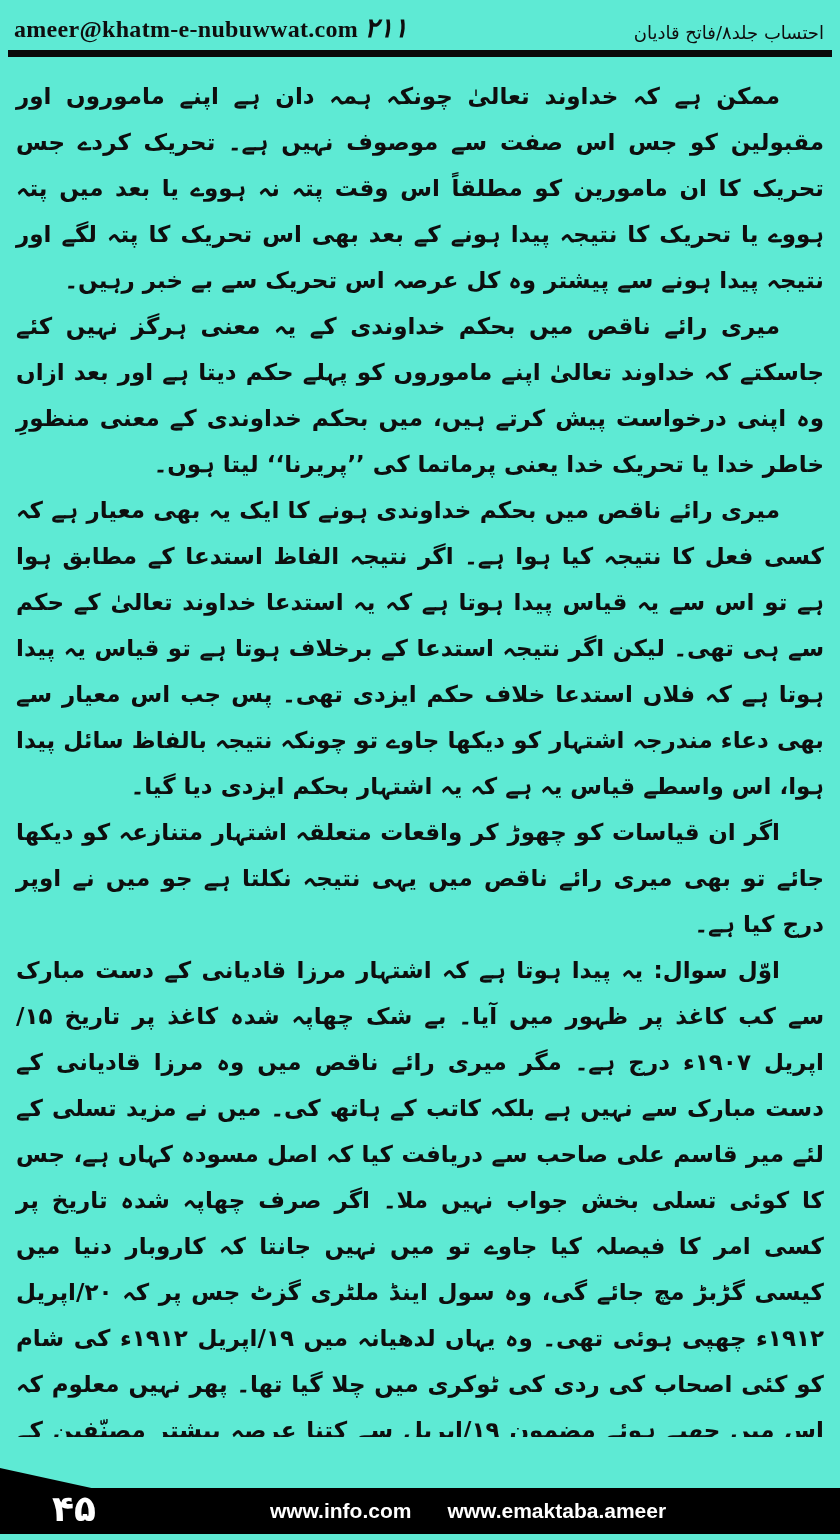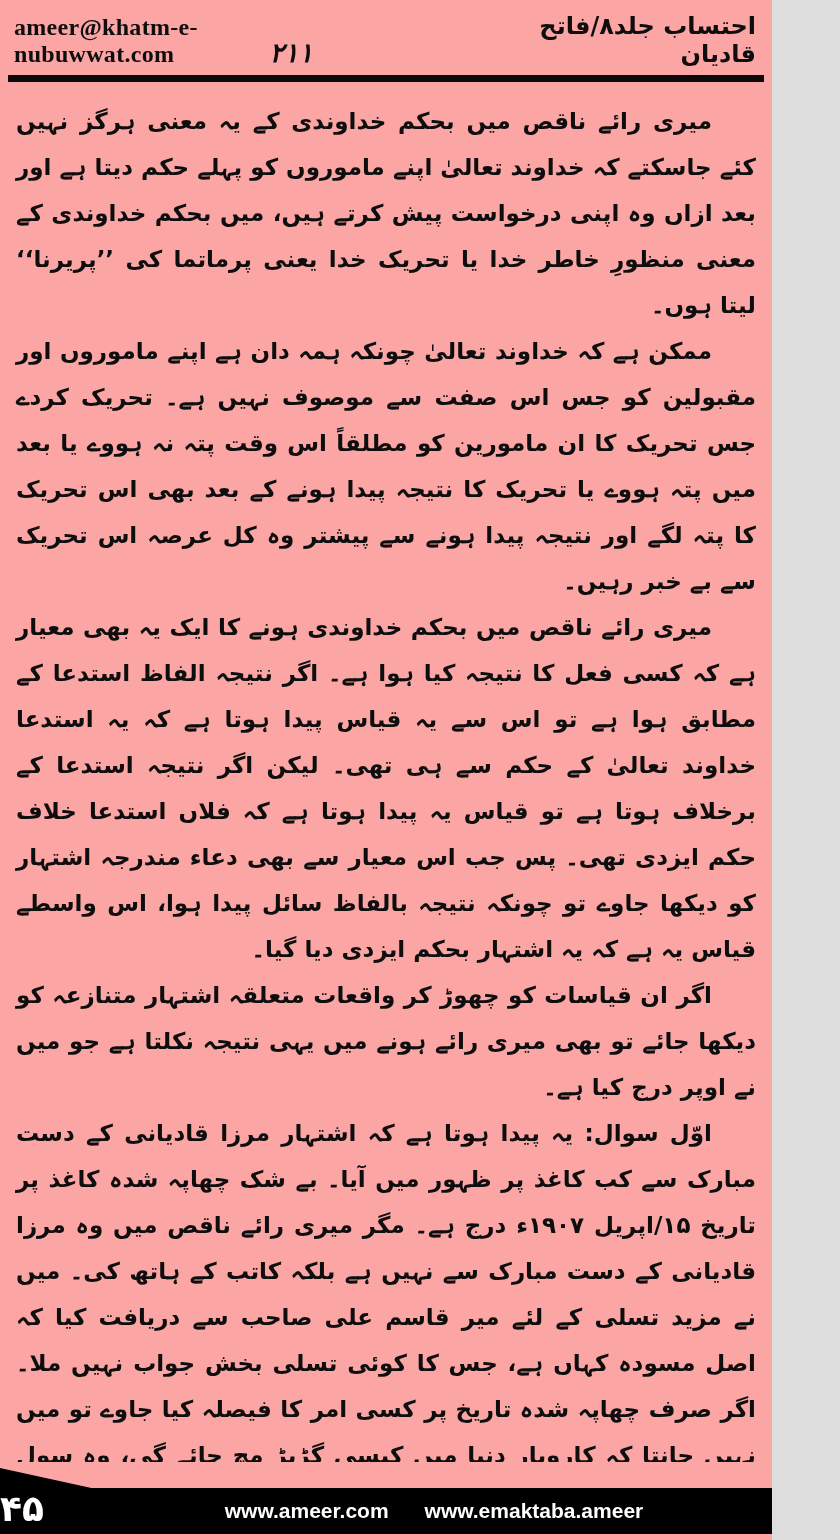--- a/index.html
+++ b/index.html
@@ -1,23 +1,23 @@
 <!DOCTYPE html>
 <html lang="ur"><head>
 <meta charset="utf-8">
 <style>
   * { margin: 0; padding: 0; box-sizing: border-box; }
   html, body { width: 840px; height: 1540px; }
   body { background: #dddddd; }
 
   .page {
     position: relative;
-    width: 772px;
+    width: 840px;
     height: 1540px;
-    background: #fca5a5;
+    background: #5eead4;
     overflow: hidden;
     color: #0e0e0e;
     font-family: "DejaVu Sans", sans-serif;
   }
 
   
   .header {
     display: flex;
     align-items: flex-end;
     justify-content: space-between;
@@ -31,22 +31,22 @@
   }
   .header-pagenum {
     font-weight: bold;
     font-size: 27px;
     direction: rtl;
     margin-right: 220px;
     font-style: italic;
   }
   .header-title {
     direction: rtl;
-    font-weight: bold;
-    font-size: 24px;
+    font-weight: normal;
+    font-size: 18px;
   }
   .rule {
     height: 7px;
     background: #0a0a0a;
     margin: 5px 8px 0 8px;
   }
 
   
   .body-text {
     direction: rtl;
@@ -92,21 +92,21 @@
   .badge {
     position: absolute;
     left: 0;
     bottom: 6px;
     width: 96px;
     height: 66px;
     background: #000;
     clip-path: polygon(0 0, 100% 32%, 100% 100%, 0 100%);
     display: flex;
     align-items: flex-end;
-    justify-content: flex-start;
+    justify-content: flex-end;
   }
   .badge span {
     color: #fff;
     font-weight: bold;
     font-size: 36px;
     line-height: 46px;
     padding-bottom: 2px;
   }
 </style>
 </head>
@@ -116,30 +116,30 @@
 
   <div class="header">
     <span class="header-email">ameer@khatm-e-nubuwwat.com</span>
     <span class="header-pagenum">۲۱۱</span>
     <span class="header-title">احتساب جلد۸/فاتح قادیان</span>
   </div>
 
   <div class="rule"></div>
 
   <div class="body-text">
+    <p>ممکن ہے کہ خداوند تعالیٰ چونکہ ہمہ دان ہے اپنے ماموروں اور مقبولین کو جس اس صفت سے موصوف نہیں ہے۔ تحریک کردے جس تحریک کا ان مامورین کو مطلقاً اس وقت پتہ نہ ہووے یا بعد میں پتہ ہووے یا تحریک کا نتیجہ پیدا ہونے کے بعد بھی اس تحریک کا پتہ لگے اور نتیجہ پیدا ہونے سے پیشتر وہ کل عرصہ اس تحریک سے بے خبر رہیں۔</p>
     <p>میری رائے ناقص میں بحکم خداوندی کے یہ معنی ہرگز نہیں کئے جاسکتے کہ خداوند تعالیٰ اپنے ماموروں کو پہلے حکم دیتا ہے اور بعد ازاں وہ اپنی درخواست پیش کرتے ہیں، میں بحکم خداوندی کے معنی منظورِ خاطر خدا یا تحریک خدا یعنی پرماتما کی ’’پریرنا‘‘ لیتا ہوں۔</p>
-    <p>ممکن ہے کہ خداوند تعالیٰ چونکہ ہمہ دان ہے اپنے ماموروں اور مقبولین کو جس اس صفت سے موصوف نہیں ہے۔ تحریک کردے جس تحریک کا ان مامورین کو مطلقاً اس وقت پتہ نہ ہووے یا بعد میں پتہ ہووے یا تحریک کا نتیجہ پیدا ہونے کے بعد بھی اس تحریک کا پتہ لگے اور نتیجہ پیدا ہونے سے پیشتر وہ کل عرصہ اس تحریک سے بے خبر رہیں۔</p>
     <p>میری رائے ناقص میں بحکم خداوندی ہونے کا ایک یہ بھی معیار ہے کہ کسی فعل کا نتیجہ کیا ہوا ہے۔ اگر نتیجہ الفاظ استدعا کے مطابق ہوا ہے تو اس سے یہ قیاس پیدا ہوتا ہے کہ یہ استدعا خداوند تعالیٰ کے حکم سے ہی تھی۔ لیکن اگر نتیجہ استدعا کے برخلاف ہوتا ہے تو قیاس یہ پیدا ہوتا ہے کہ فلاں استدعا خلاف حکم ایزدی تھی۔ پس جب اس معیار سے بھی دعاء مندرجہ اشتہار کو دیکھا جاوے تو چونکہ نتیجہ بالفاظ سائل پیدا ہوا، اس واسطے قیاس یہ ہے کہ یہ اشتہار بحکم ایزدی دیا گیا۔</p>
-    <p>اگر ان قیاسات کو چھوڑ کر واقعات متعلقہ اشتہار متنازعہ کو دیکھا جائے تو بھی میری رائے ہونے میں یہی نتیجہ نکلتا ہے جو میں نے اوپر درج کیا ہے۔</p>
+    <p>اگر ان قیاسات کو چھوڑ کر واقعات متعلقہ اشتہار متنازعہ کو دیکھا جائے تو بھی میری رائے ناقص میں یہی نتیجہ نکلتا ہے جو میں نے اوپر درج کیا ہے۔</p>
     <p>اوّل سوال: یہ پیدا ہوتا ہے کہ اشتہار مرزا قادیانی کے دست مبارک سے کب کاغذ پر ظہور میں آیا۔ بے شک چھاپہ شدہ کاغذ پر تاریخ ۱۵/اپریل ۱۹۰۷ء درج ہے۔ مگر میری رائے ناقص میں وہ مرزا قادیانی کے دست مبارک سے نہیں ہے بلکہ کاتب کے ہاتھ کی۔ میں نے مزید تسلی کے لئے میر قاسم علی صاحب سے دریافت کیا کہ اصل مسودہ کہاں ہے، جس کا کوئی تسلی بخش جواب نہیں ملا۔ اگر صرف چھاپہ شدہ تاریخ پر کسی امر کا فیصلہ کیا جاوے تو میں نہیں جانتا کہ کاروبار دنیا میں کیسی گڑبڑ مچ جائے گی، وہ سول اینڈ ملٹری گزٹ جس پر کہ ۲۰/اپریل ۱۹۱۲ء چھپی ہوئی تھی۔ وہ یہاں لدھیانہ میں ۱۹/اپریل ۱۹۱۲ء کی شام کو کئی اصحاب کی ردی کی ٹوکری میں چلا گیا تھا۔ پھر نہیں معلوم کہ اس میں چھپے ہوئے مضمون ۱۹/اپریل سے کتنا عرصہ پیشتر مصنّفین کے ہاتھوں سے نکل چکے ہوں گے۔ حضور ملک معظم شہنشاہ ہند کے دہلی دربار کے موقعہ پر جو اعلان پڑھا گیا اس پر ۱۲/دسمبر ۱۹۰۶ء درج تھی۔ نہیں معلوم وہ چھاپہ خانہ سے کتنا عرصہ پیشتر نکل چکا تھا اور تیار کب کیا گیا تھا۔ پس اگر ۲۰/اپریل والے سول اینڈ ملٹری گزٹ</p>
   </div>
 
   <div class="footer">
     <div class="footer-sites">
-      <span>www.ameer.com</span>
+      <span>www.info.com</span>
       <span>www.emaktaba.ameer</span>
     </div>
   </div>
 
   <div class="badge">
     <span>۴۵</span>
   </div>
 
 </div>
 

